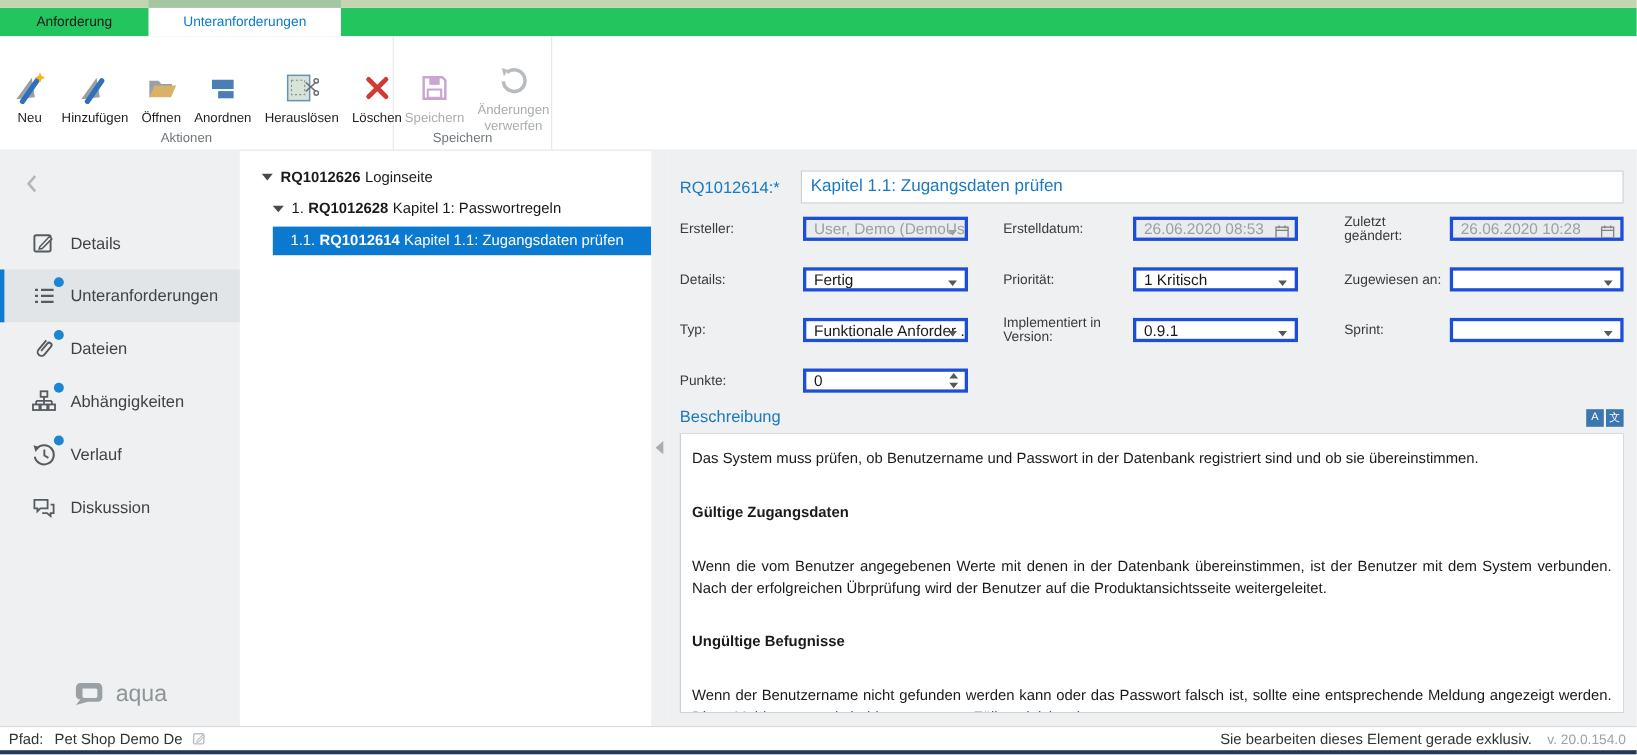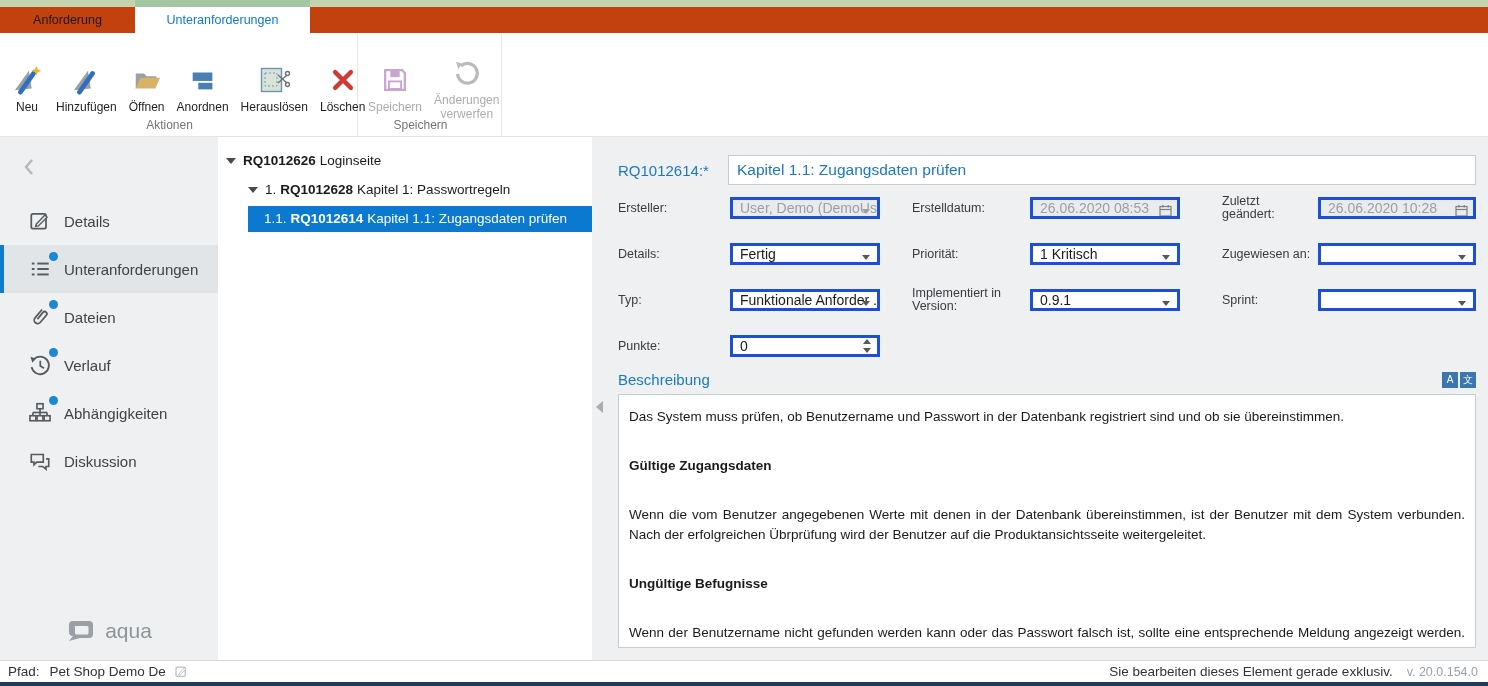--- a/index.html
+++ b/index.html
@@ -3,21 +3,21 @@
 <meta charset="utf-8">
 <style>
   * { margin:0; padding:0; box-sizing:border-box; }
   html,body { width:1488px; height:686px; overflow:hidden; }
   body { font-family:"Liberation Sans","DejaVu Sans",sans-serif; background:#fff; color:#1a1a1a; }
   #app { width:1488px; height:686px; display:flex; flex-direction:column; }
 
   
   .topstrip { height:7px; background:#c4d4af; position:relative; }
   .topstrip .active-seg { position:absolute; left:135px; width:175px; top:0; bottom:0; background:#a2c7a2; }
-  .tabrow { height:26px; background:#c2410c; display:flex; }
+  .tabrow { height:26px; background:#22c55e; display:flex; }
   .tab { display:flex; align-items:center; justify-content:center; font-size:12.5px; cursor:default; }
   .tab.t1 { width:135px; color:#1a1a1a; }
   .tab.t2 { width:175px; background:#ffffff; color:#0c7bc8; }
 
   
   .ribbon { height:104px; background:#fff; border-bottom:1px solid #e3e5e7; display:flex; position:relative; }
   .rgroup { position:relative; display:flex; align-items:center; padding:7px 4px 0 4px; border-right:1px solid #e4e6e8; }
   .rgroup .glabel { position:absolute; bottom:4px; left:0; right:18px; text-align:center; font-size:12px; color:#70767a; }
   .rbtn { display:flex; flex-direction:column; align-items:center; padding:2px 6px; cursor:pointer; }
   .rbtn .ric { width:34px; height:36px; display:flex; align-items:center; justify-content:center; }
@@ -235,71 +235,71 @@
             </g>
           </svg>
           <span class="dot"></span>
         </span>
         <span class="slb">Dateien</span>
       </div>
 
       <div class="sitem">
         <span class="sic">
           <svg width="24" height="24" viewBox="0 0 22 22">
-            <path d="M4.8 6.5 A8 8 0 1 1 3.3 13" fill="none" stroke="#565b60" stroke-width="1.7"></path>
-            <path d="M2.2 3.5 L7.2 5 L4 9 Z" fill="#565b60"></path>
-            <path d="M11.3 7 v5 l3.4 2" fill="none" stroke="#565b60" stroke-width="1.6"></path>
-          </svg>
-          <span class="dot"></span>
-        </span>
-        <span class="slb">Verlauf</span>
-      </div>
-
-      <div class="sitem">
-        <span class="sic">
-          <svg width="24" height="24" viewBox="0 0 22 22">
             <g fill="none" stroke="#565b60" stroke-width="1.5">
               <rect x="8.2" y="2.5" width="5.6" height="4.6"></rect>
               <line x1="11" y1="7.1" x2="11" y2="10.5"></line>
               <line x1="4.5" y1="10.5" x2="17.5" y2="10.5"></line>
               <line x1="4.5" y1="10.5" x2="4.5" y2="13.5"></line>
               <line x1="11" y1="10.5" x2="11" y2="13.5"></line>
               <line x1="17.5" y1="10.5" x2="17.5" y2="13.5"></line>
               <rect x="1.8" y="13.5" width="5.4" height="4.6"></rect>
               <rect x="8.3" y="13.5" width="5.4" height="4.6"></rect>
               <rect x="14.8" y="13.5" width="5.4" height="4.6"></rect>
             </g>
           </svg>
           <span class="dot"></span>
         </span>
         <span class="slb">Abhängigkeiten</span>
       </div>
 
       <div class="sitem">
         <span class="sic">
           <svg width="24" height="24" viewBox="0 0 22 22">
+            <path d="M4.8 6.5 A8 8 0 1 1 3.3 13" fill="none" stroke="#565b60" stroke-width="1.7"></path>
+            <path d="M2.2 3.5 L7.2 5 L4 9 Z" fill="#565b60"></path>
+            <path d="M11.3 7 v5 l3.4 2" fill="none" stroke="#565b60" stroke-width="1.6"></path>
+          </svg>
+          <span class="dot"></span>
+        </span>
+        <span class="slb">Verlauf</span>
+      </div>
+
+      <div class="sitem">
+        <span class="sic">
+          <svg width="24" height="24" viewBox="0 0 22 22">
             <g fill="none" stroke="#565b60" stroke-width="1.5">
               <path d="M3 5 h11 v7 h-6 l-2.5 2.5 V12 H3 Z"></path>
               <path d="M16.5 9 h2.5 v7 h-2.5 v2.5 L13.5 16 H9.5"></path>
             </g>
           </svg>
         </span>
         <span class="slb">Diskussion</span>
       </div>
 
       <div class="logo">
         <svg width="30" height="26" viewBox="0 0 30 26">
           <path d="M7 3 h16 a4 4 0 0 1 4 4 v9 a4 4 0 0 1 -4 4 h-9 l-11 3 4 -5 a4 4 0 0 1 -4 -4 V7 a4 4 0 0 1 4 -4 Z M9 8 v7 a1.5 1.5 0 0 0 1.5 1.5 H21 a1.5 1.5 0 0 0 1.5 -1.5 V9.5 A1.5 1.5 0 0 0 21 8 Z" fill="#9aa0a3" fill-rule="evenodd"></path>
         </svg>
         <span class="ltext">aqua</span>
       </div>
     </div>
 
     <div class="tree">
-      <div class="trow" style="padding-left:8px">
+      <div class="trow" style="padding-left:20px">
         <span class="caret"></span>
         <span class="tid" style="margin-left:0">RQ1012626</span>
         <span>Loginseite</span>
       </div>
       <div class="trow" style="padding-left:30px">
         <span class="caret"></span>
         <span>1.</span>
         <span class="tid">RQ1012628</span>
         <span>Kapitel 1: Passwortregeln</span>
       </div>

